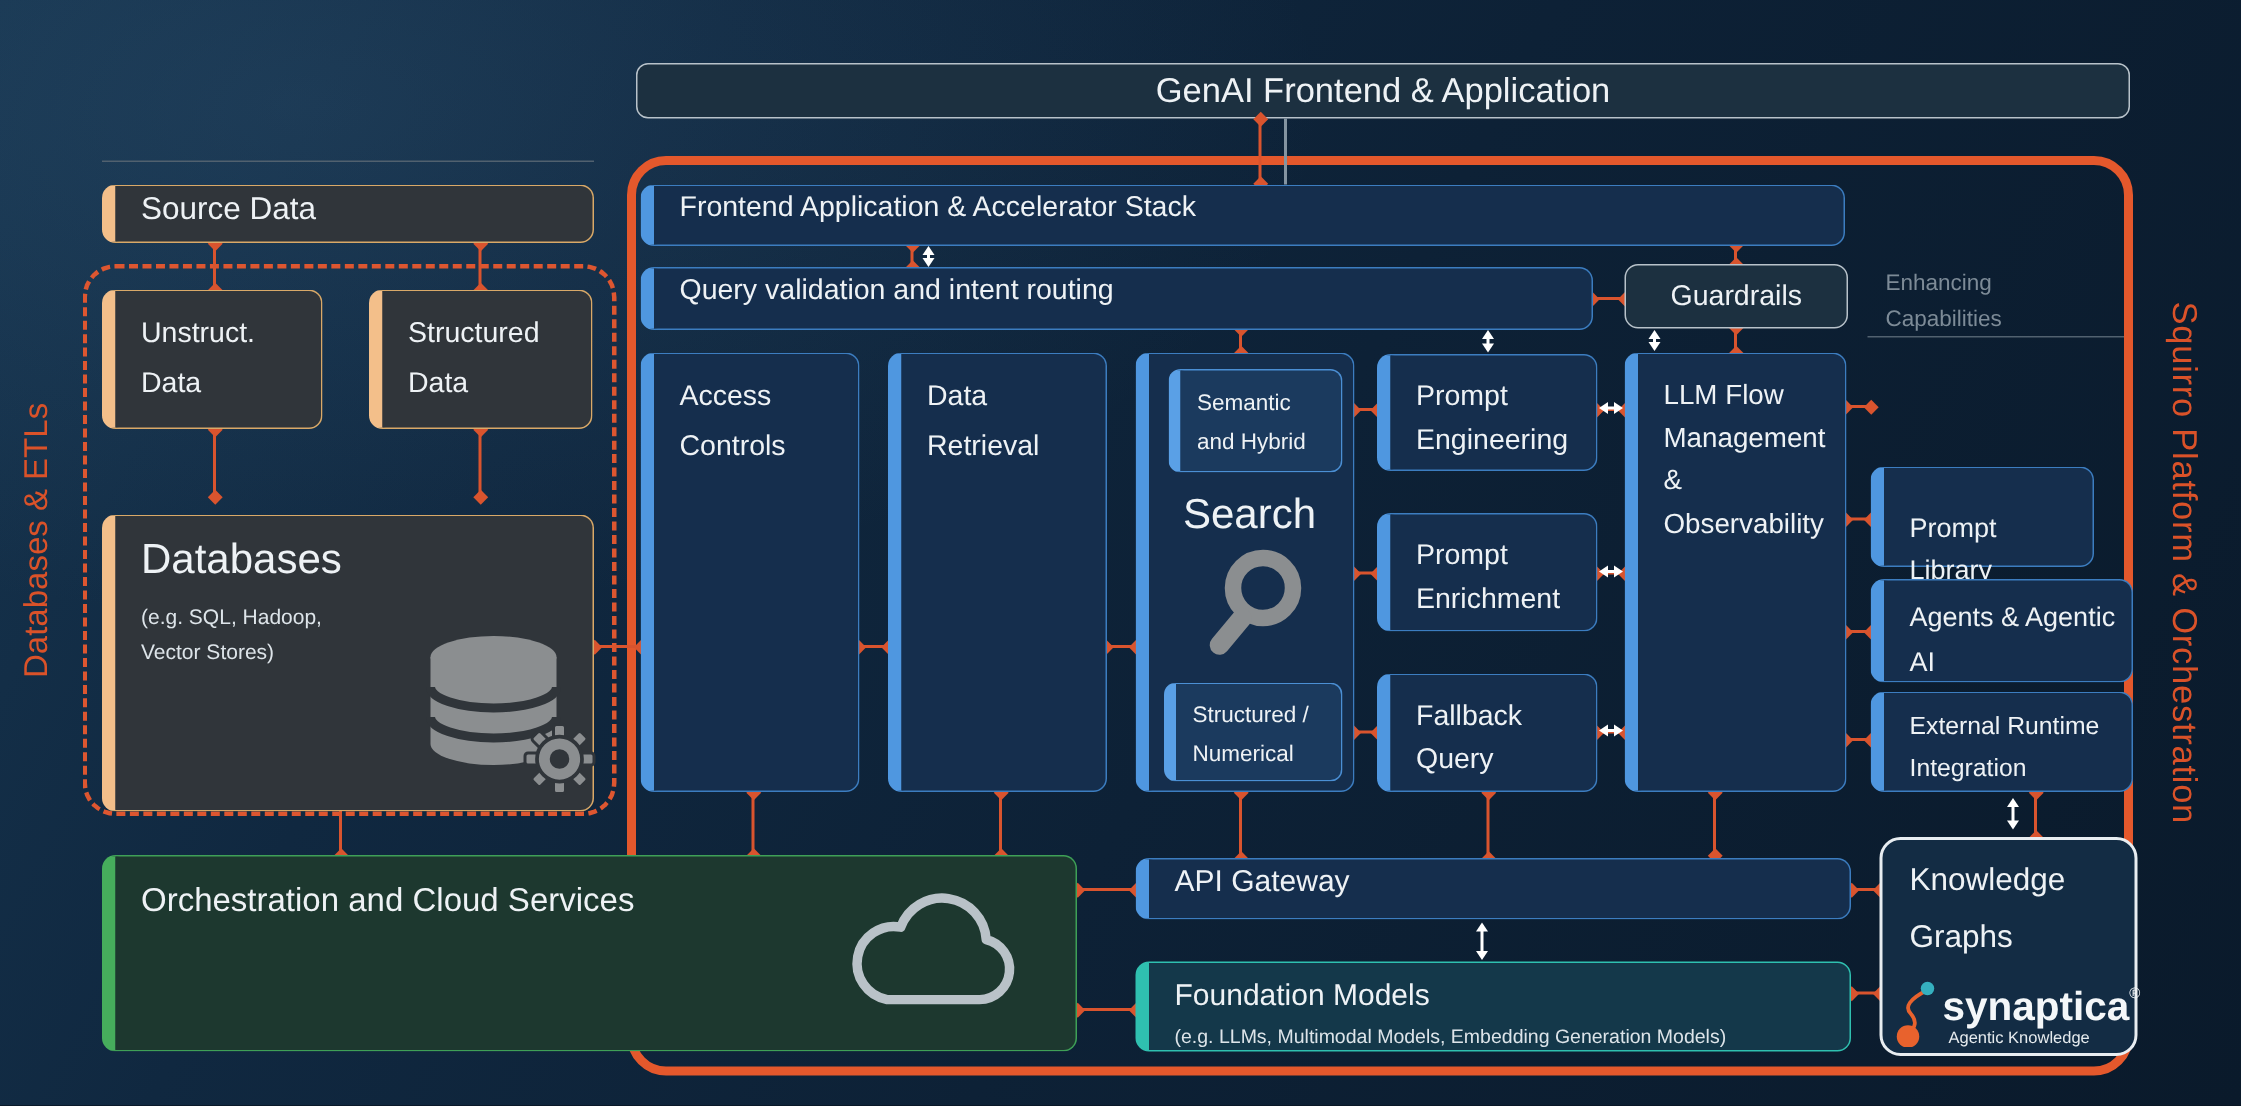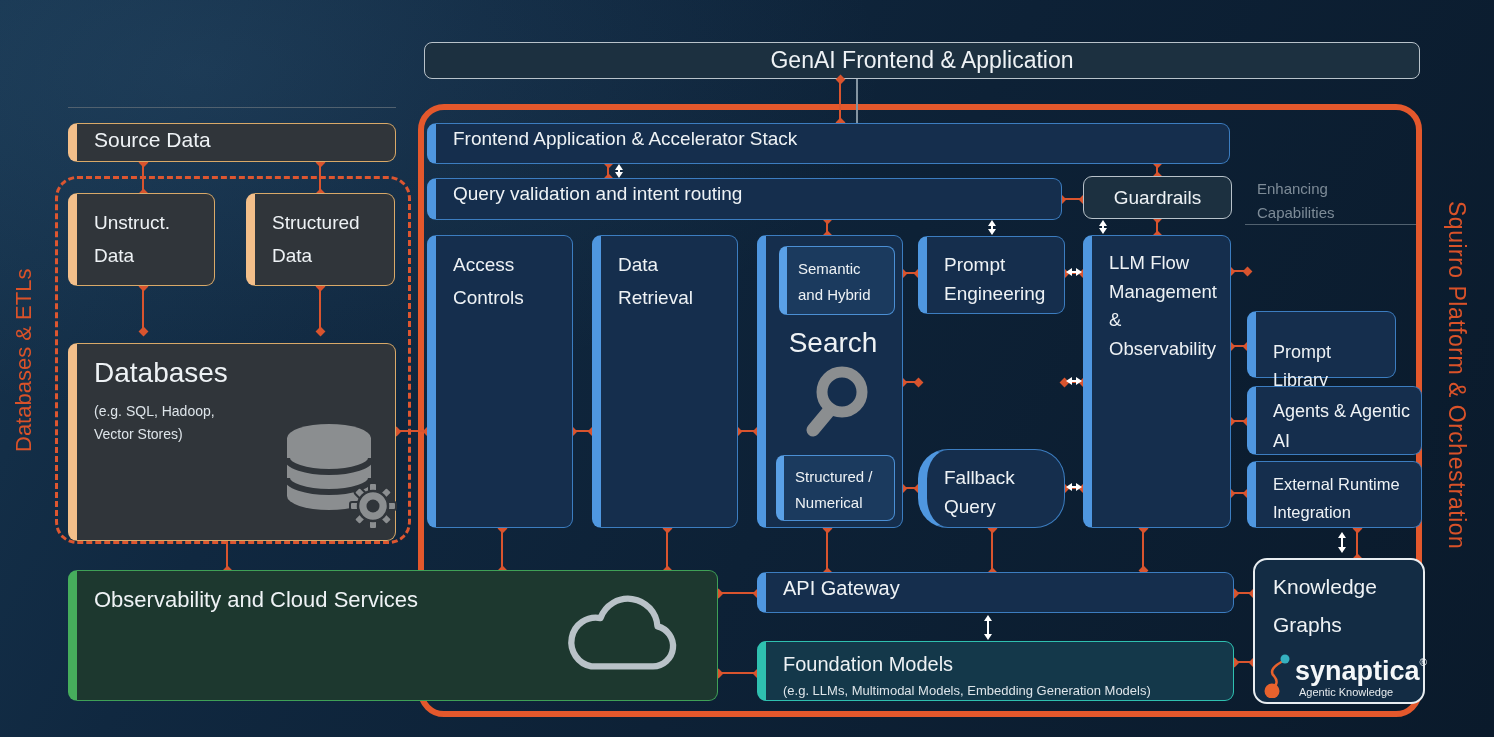--- a/index.html
+++ b/index.html
@@ -95,21 +95,21 @@
           <rect x="-4" y="-23" width="8" height="46" rx="2" transform="rotate(90)"></rect>
           <rect x="-4" y="-23" width="8" height="46" rx="2" transform="rotate(135)"></rect>
         </g>
         <circle r="15" fill="#8b8e90" stroke="#30353a" stroke-width="2.5"></circle>
         <circle r="6.5" fill="#30353a"></circle>
       </g>
     </svg>
   </div>
 
   <div class="box green z3" style="left:68px;top:570px;width:650px;height:131px;font-size:22px;">
-    <span>Observability and Cloud Services</span>
+    <span>Orchestration and Cloud Services</span>
     <svg class="abs" style="left:478px;top:20px;" width="140" height="92" viewBox="0 0 100 62">
       <path d="M26 52 h44 a14.5 14.5 0 0 0 3.2 -28.6 A21 21 0 0 0 32.5 17.5 A13.5 13.5 0 0 0 26 52 z" fill="none" stroke="#b9c2c8" stroke-width="4.5" stroke-linejoin="round"></path>
     </svg>
   </div>
 
   <div class="box blue vc z3" style="left:427px;top:123px;width:803px;height:41px;">
     <span>Frontend Application &amp; Accelerator Stack</span>
   </div>
   <div class="box blue vc z3" style="left:427px;top:178px;width:635px;height:42px;">
     <span>Query validation and intent routing</span>
@@ -137,21 +137,24 @@
       <line x1="24" y1="48" x2="9" y2="66" stroke="#8b8e90" stroke-width="13" stroke-linecap="round"></line>
     </svg>
     <div class="bluesub abs" style="left:10px;top:219px;width:119px;height:66px;font-size:15px;line-height:1.7;padding:8px 6px 6px 11px;box-sizing:border-box;">
       <span>Structured / Numerical</span>
     </div>
   </div>
 
   <div class="box blue z3" style="left:918px;top:236px;width:147px;height:78px;padding-top:13px;">
     <span>Prompt Engineering</span>
   </div>
-  <div class="box blue z3" style="left:918px;top:449px;width:147px;height:79px;padding-top:13px;border-radius:30px;">
+  <div class="box blue z3" style="left:918px;top:342px;width:147px;height:79px;padding-top:13px;">
+    <span>Prompt Enrichment</span>
+  </div>
+  <div class="box blue z3" style="left:918px;top:449px;width:147px;height:79px;padding-top:13px;">
     <span>Fallback Query</span>
   </div>
 
   <div class="box blue z3" style="left:1083px;top:235px;width:148px;height:293px;font-size:18.5px;line-height:1.55;padding-top:13px;padding-right:6px;">
     <span>LLM Flow Management &amp; Observability</span>
   </div>
 
   <div class="box blue z3" style="left:1247px;top:311px;width:149px;height:67px;font-size:18px;padding-top:27px;">
     <span>Prompt Library</span>
   </div>

